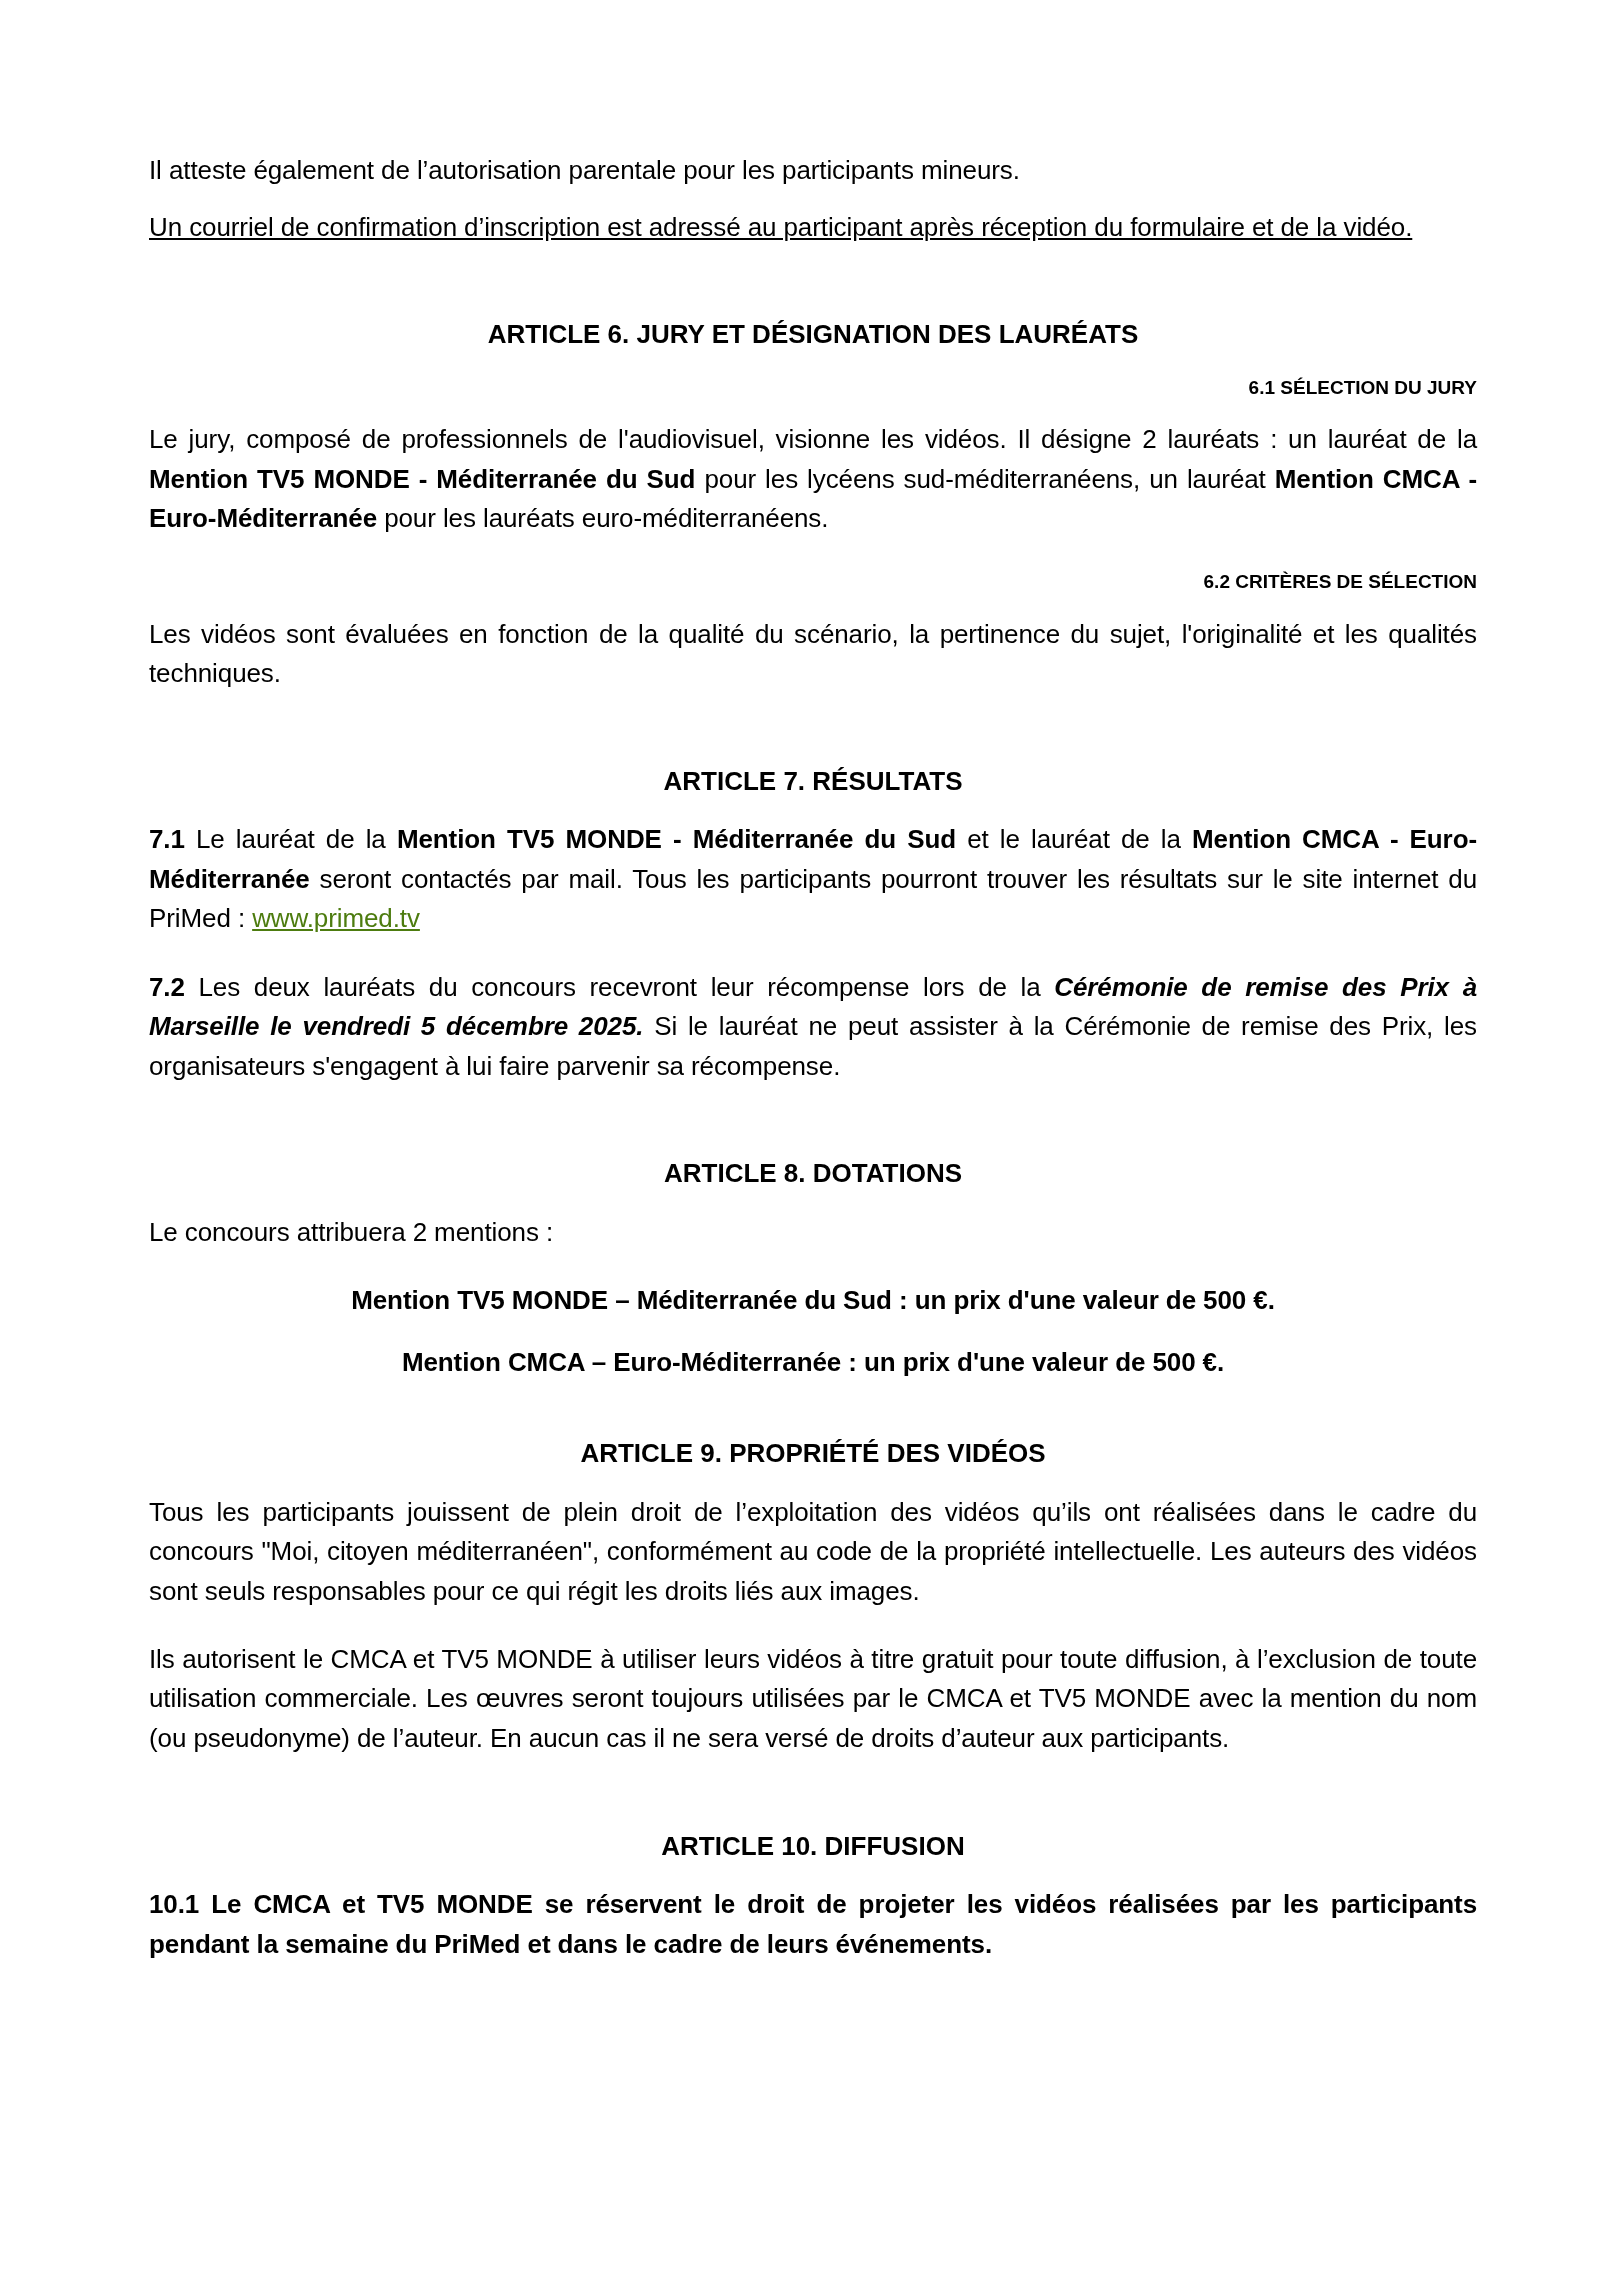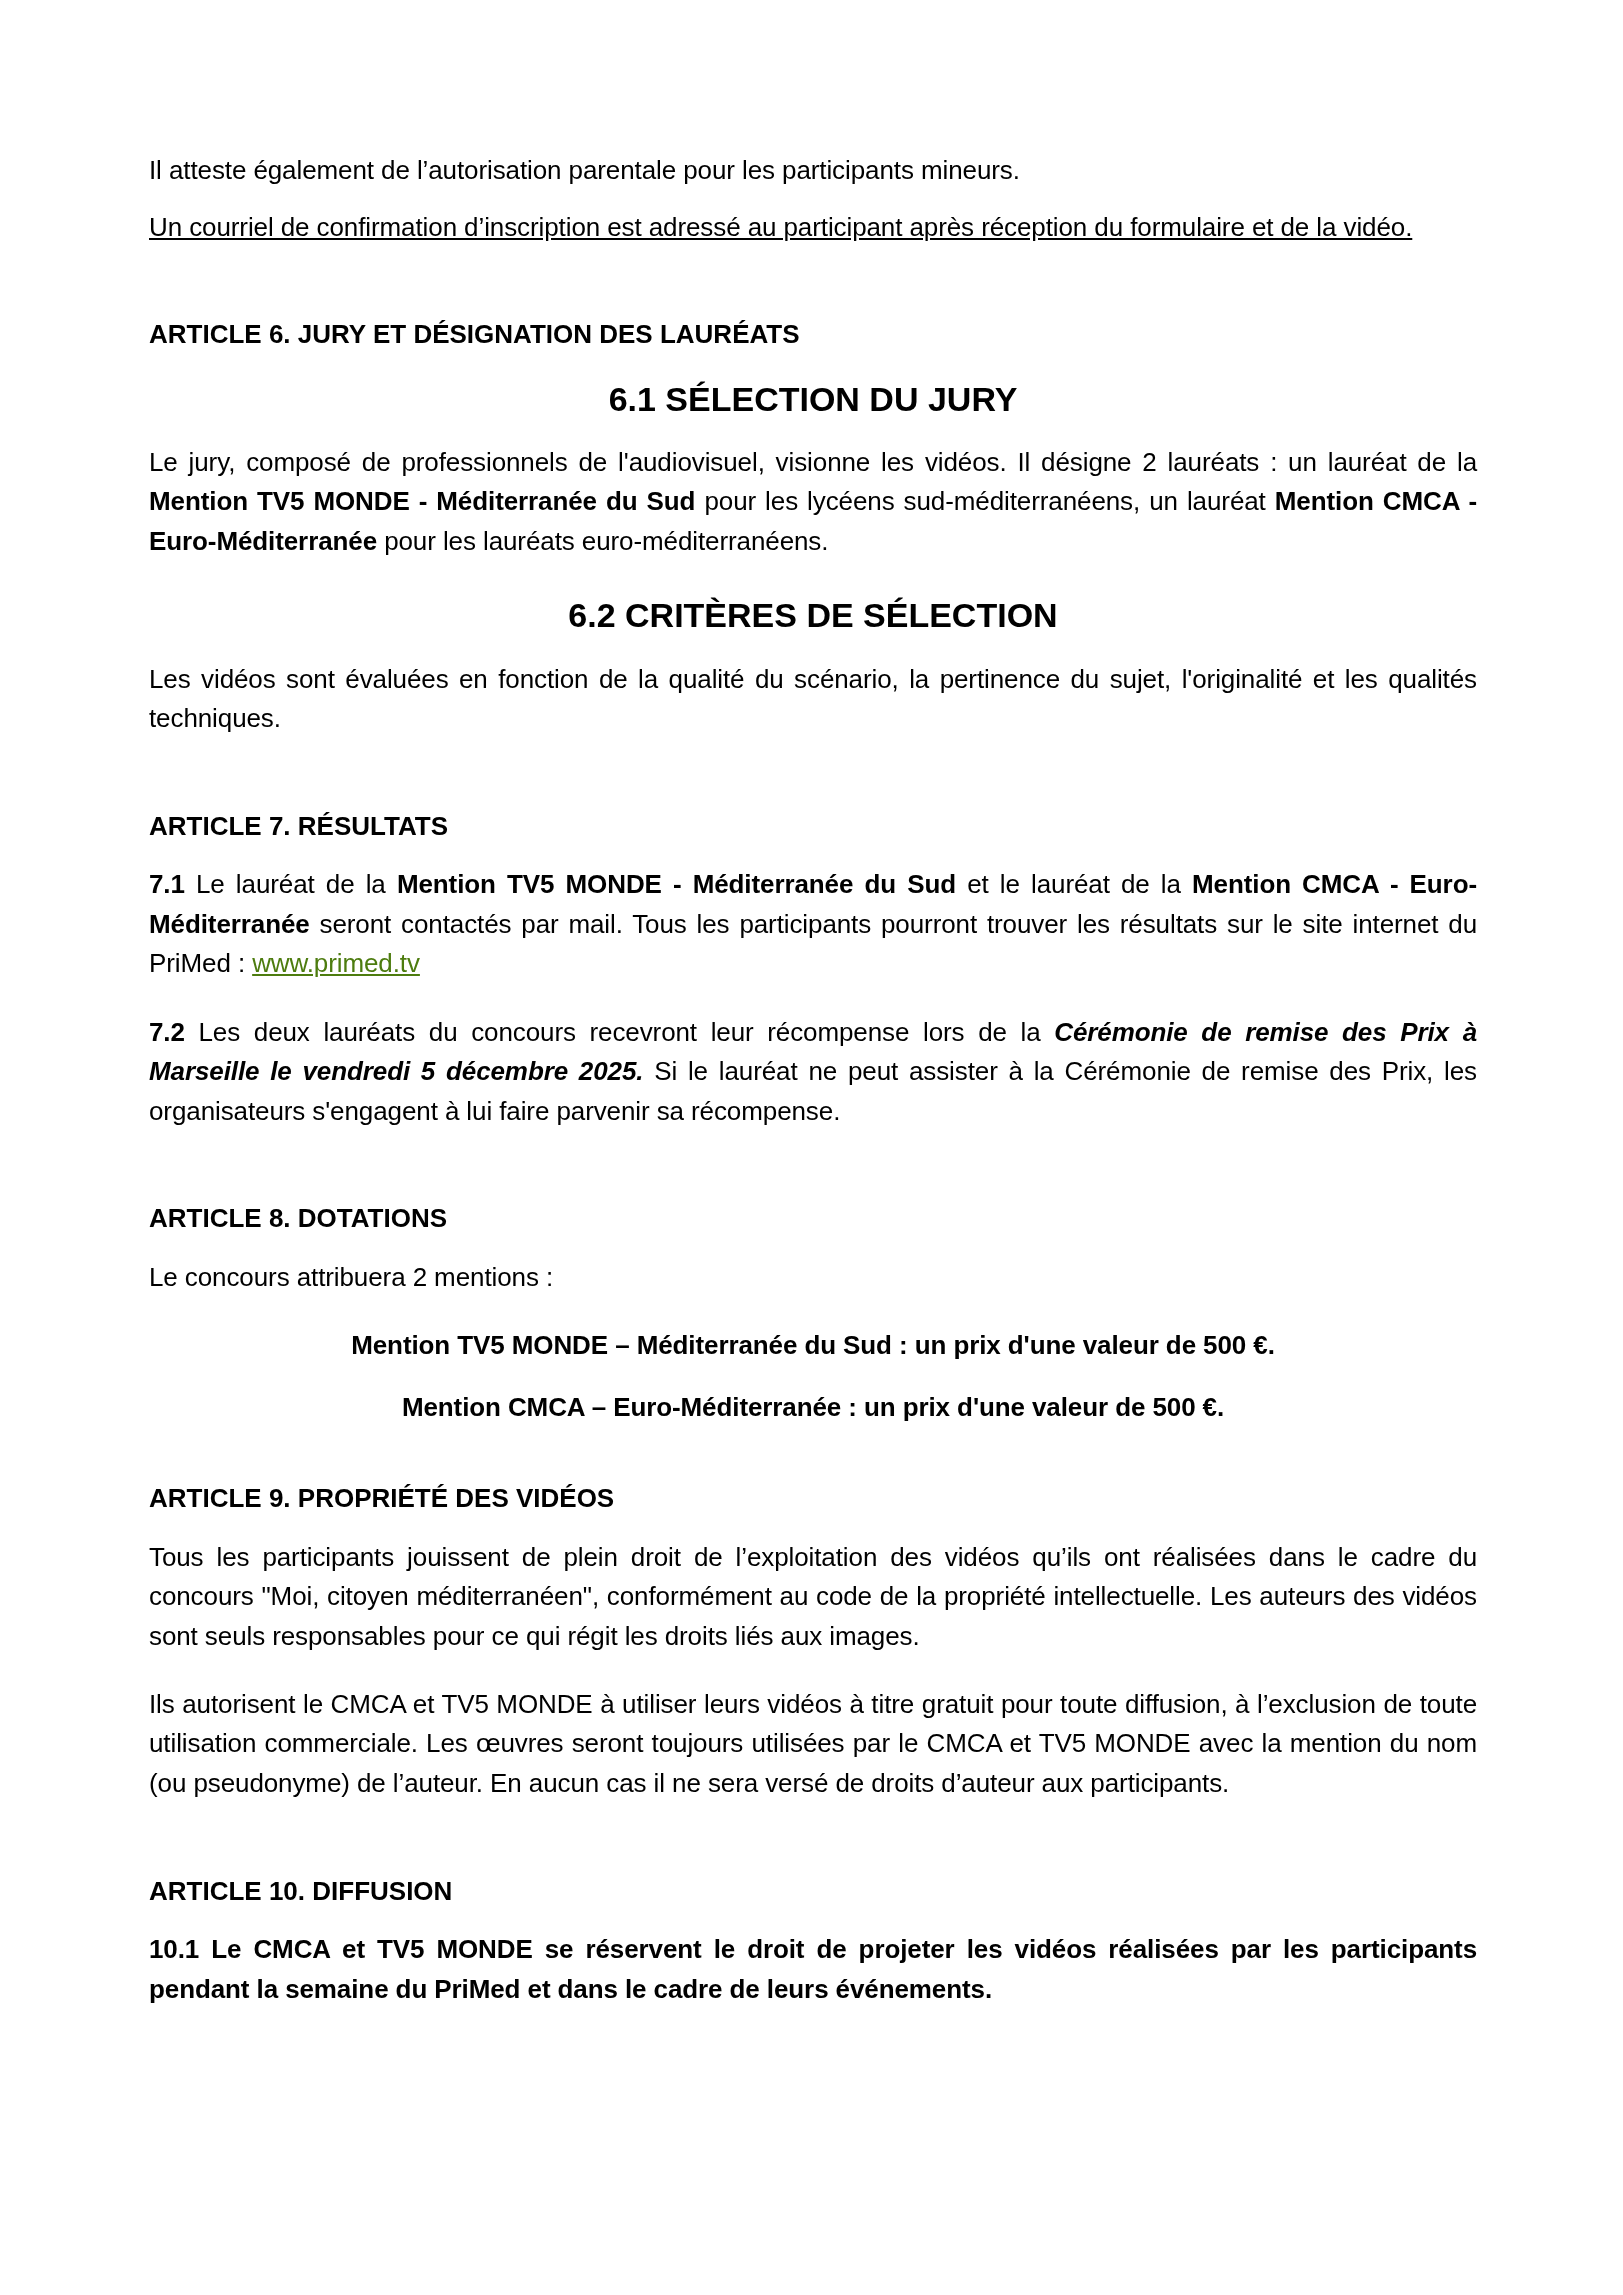--- a/index.html
+++ b/index.html
@@ -29,28 +29,28 @@
   }
   .para { margin-bottom: 17px; }
   .underline { text-decoration: underline; }
   .bold { font-weight: bold; }
   .bolditalic { font-weight: bold; font-style: italic; }
   .heading {
     font-size: 26px;
     font-weight: bold;
     line-height: 1.5;
     margin: 0 0 19.6px 0;
-    text-align: left;
+    text-align: center;
   }
   .subheading {
-    font-size: 34px;
+    font-size: 19px;
     font-weight: bold;
     line-height: 1.5;
     margin: 0 0 18.3px 0;
-    text-align: center;
+    text-align: right;
   }
   .gap-lg { height: 51px; }
   .gap-md { height: 30px; }
   .gap-sm { height: 11.8px; }
   .link {
     text-decoration: underline;
     color: #4d7c0f;
   }
   .bold-para {
     font-weight: bold;

